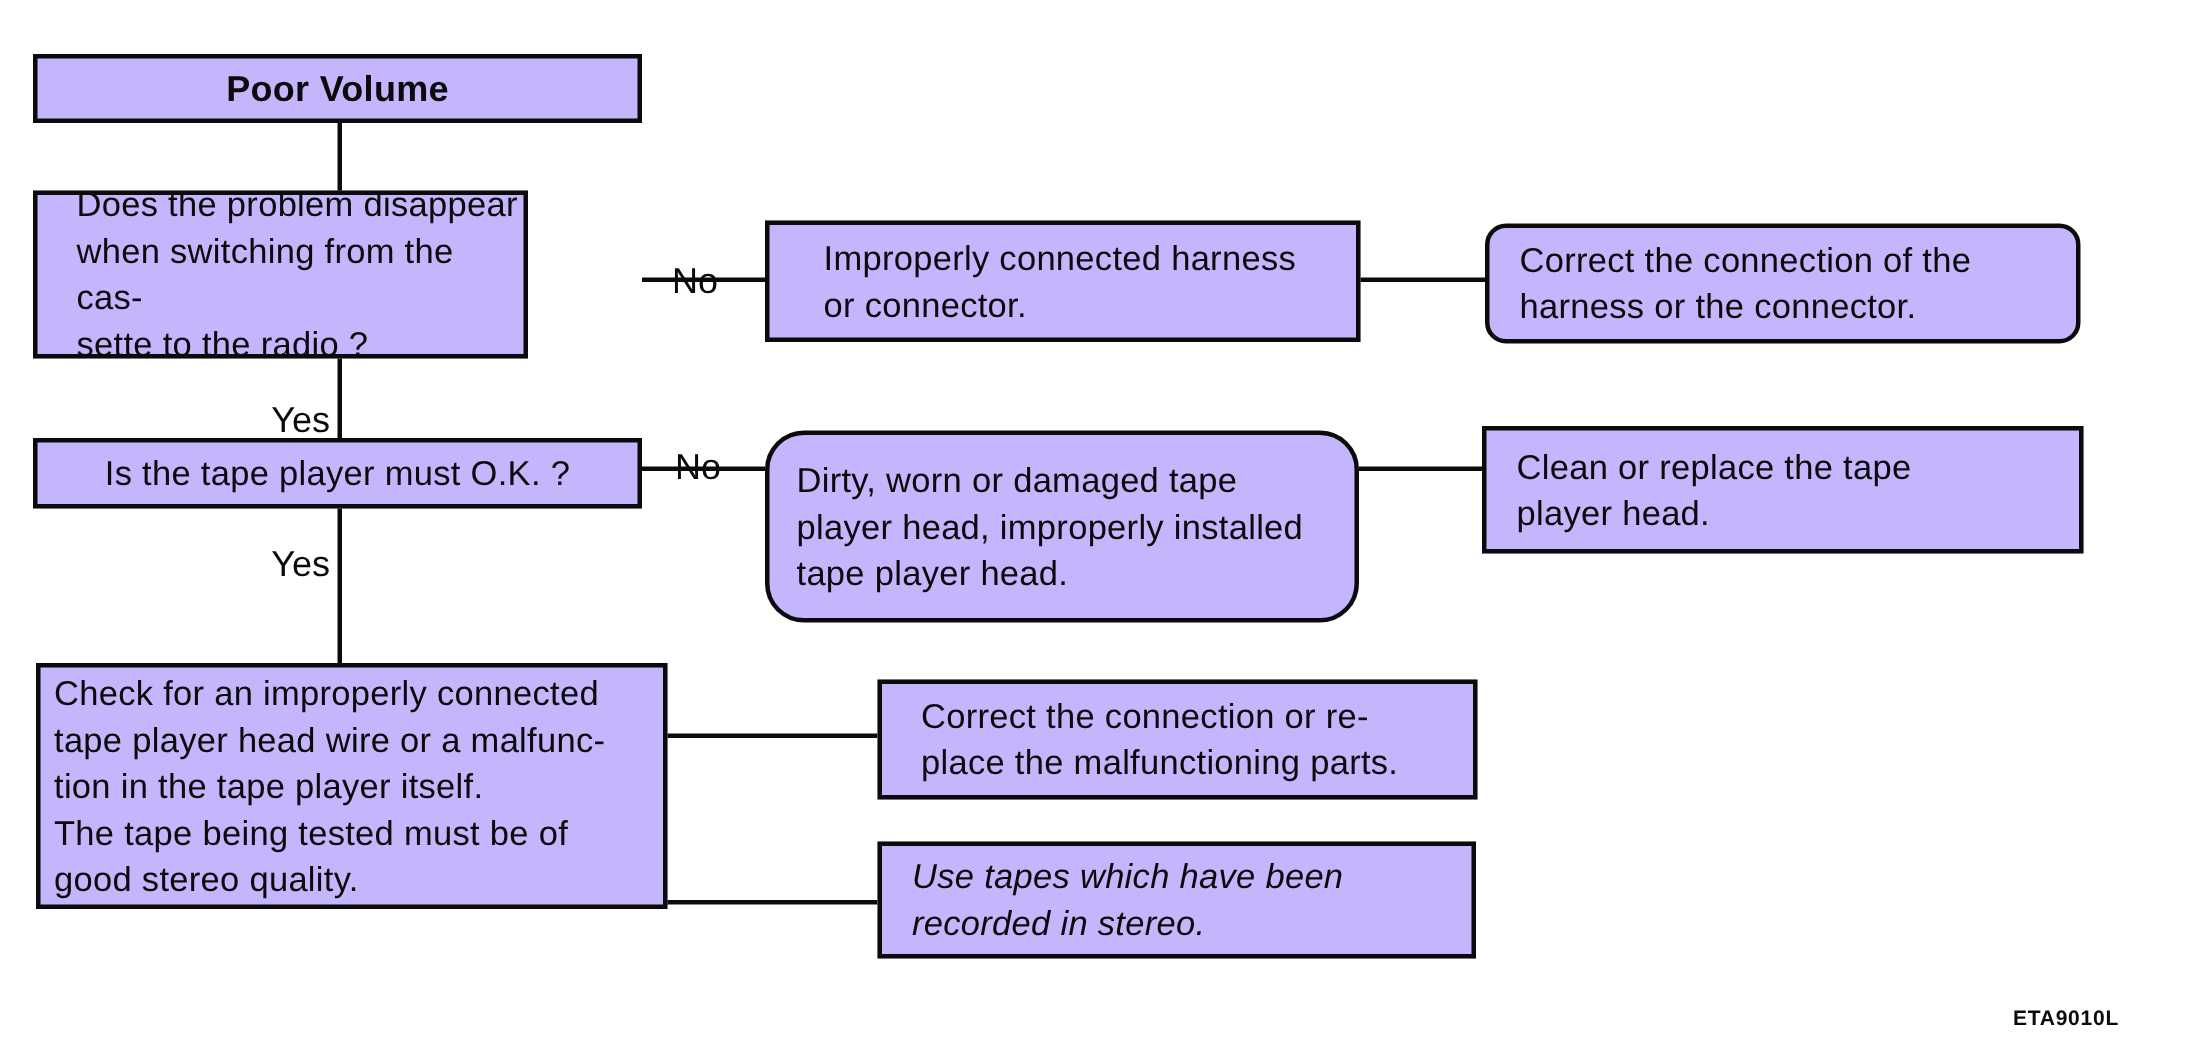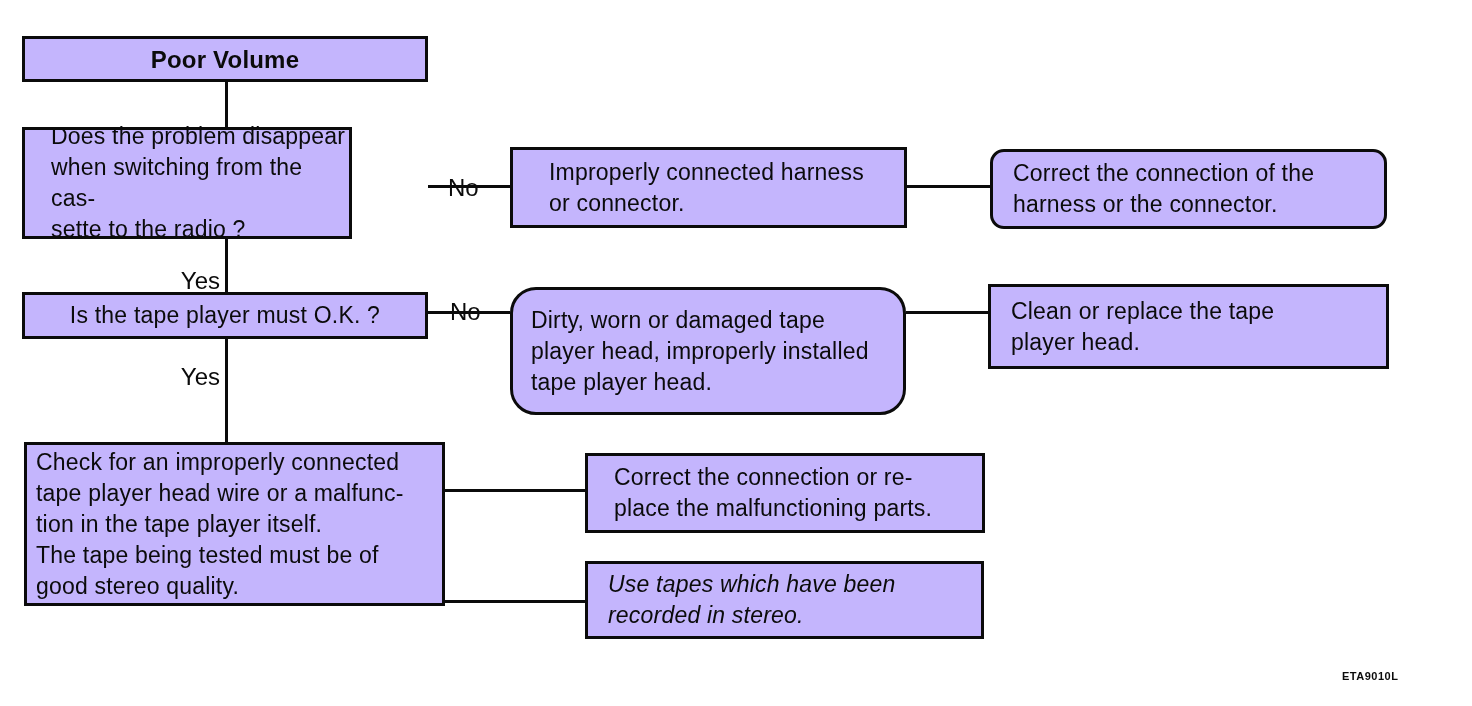--- a/index.html
+++ b/index.html
@@ -41,21 +41,21 @@
     font-size: 24px;
     line-height: 26px;
     color: #0b0b0b;
     margin-top: 17px;
   }
   .edge-label.right-align {
     text-align: right;
   }
   .figure-code {
     position: absolute;
-    font-size: 11px;
+    font-size: 14px;
     font-weight: bold;
     letter-spacing: 0.5px;
     color: #0b0b0b;
   }
 </style>
 </head>
 <body>
 
 <div class="canvas">
 

